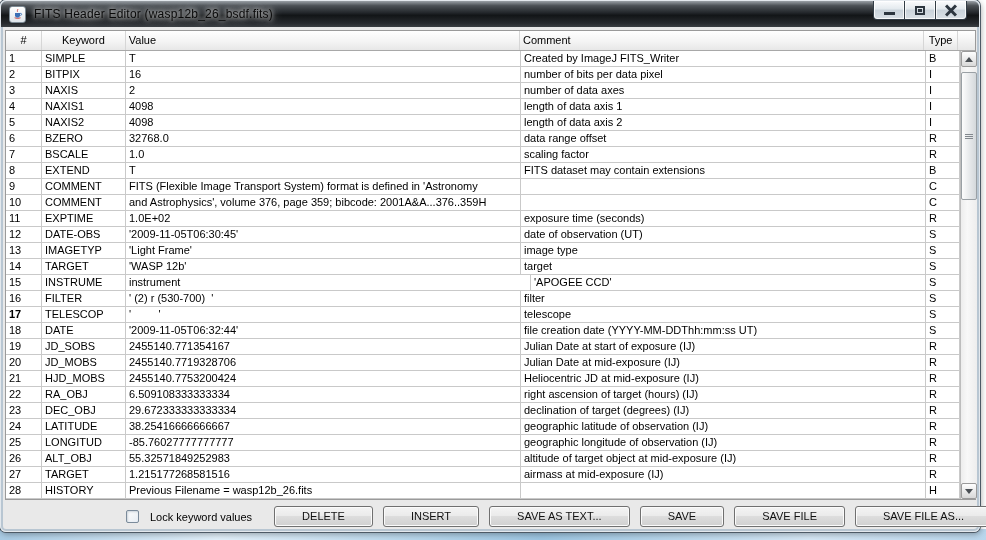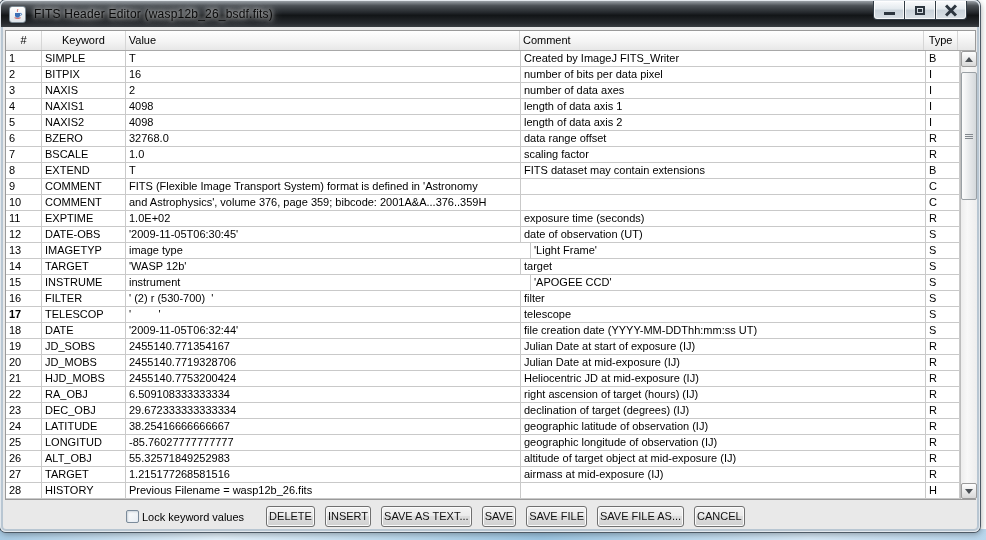--- a/index.html
+++ b/index.html
@@ -68,23 +68,23 @@
     background:repeating-linear-gradient(180deg,#82888e 0 1px, transparent 1px 2px); }
   .tri-up { width:0; height:0; border-left:4px solid transparent; border-right:4px solid transparent; border-bottom:5px solid #4a4f54; }
   .tri-down { width:0; height:0; border-left:4px solid transparent; border-right:4px solid transparent; border-top:5px solid #4a4f54; }
 
   
   .footer { position:absolute; left:5px; top:504px; width:971px; height:25px;
     display:flex; align-items:center; }
   .lock { display:flex; align-items:center; margin-left:121px; cursor:default; }
   .checkbox { width:13px; height:13px; border:1px solid #7b8b9b; border-radius:2px;
     background:linear-gradient(135deg,#fdfdfd,#e8eef4); box-shadow:inset 1px 1px 2px rgba(120,140,160,.35); }
-  .lock-label { font-size:11px; color:#000; margin-left:3px; white-space:pre;text-align:center; }
+  .lock-label { font-size:11px; color:#000; margin-left:11px; white-space:pre;text-align:center; }
   .btn-row { display:flex; margin-left:22px; }
-  .win-btn { height:21px; margin-right:10px; padding:0 2px; font-size:11px; color:#111;
+  .win-btn { height:21px; margin-right:10px; padding:0 27px; font-size:11px; color:#111;
     font-family:"Liberation Sans", sans-serif;
     border:1px solid #707070; border-radius:3px;
     background:linear-gradient(180deg,#f4f4f4 0%,#ebebeb 45%,#dddddd 50%,#d0d0d0 100%);
     box-shadow:inset 0 0 0 1px #fbfbfb; line-height:19px; white-space:pre; }
 </style>
 </head>
 <body>
 
 <div class="screen">
   <div class="desktop-strip"></div>
@@ -205,22 +205,22 @@
             <div class="tr">
               <div class="td" style="width: 36px;">12</div>
               <div class="td" style="width: 84px;">DATE-OBS</div>
               <div class="td" style="width: 395px;">'2009-11-05T06:30:45'</div>
               <div class="td" style="width: 405px;">date of observation (UT)</div>
               <div class="td" style="width: 34px;">S</div>
             </div>
             <div class="tr">
               <div class="td" style="width: 36px;">13</div>
               <div class="td" style="width: 84px;">IMAGETYP</div>
+              <div class="td" style="width: 395px;">'Light Frame'</div>
               <div class="td" style="width: 405px;">image type</div>
-              <div class="td" style="width: 395px;">'Light Frame'</div>
               <div class="td" style="width: 34px;">S</div>
             </div>
             <div class="tr">
               <div class="td" style="width: 36px;">14</div>
               <div class="td" style="width: 84px;">TARGET</div>
               <div class="td" style="width: 395px;">'WASP 12b'</div>
               <div class="td" style="width: 405px;">target</div>
               <div class="td" style="width: 34px;">S</div>
             </div>
             <div class="tr">

